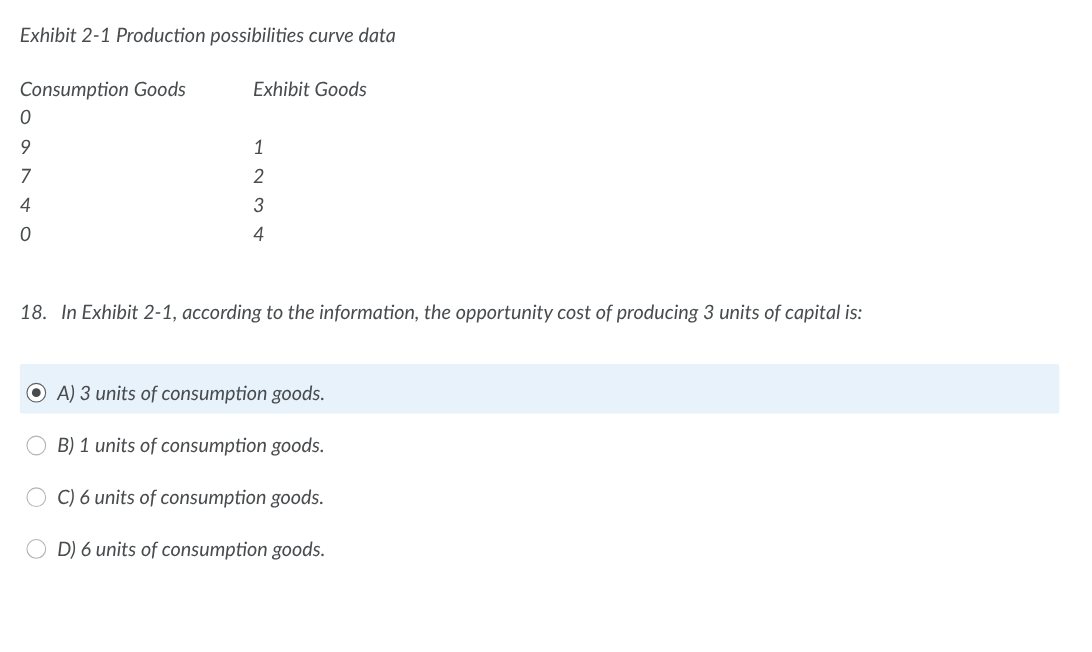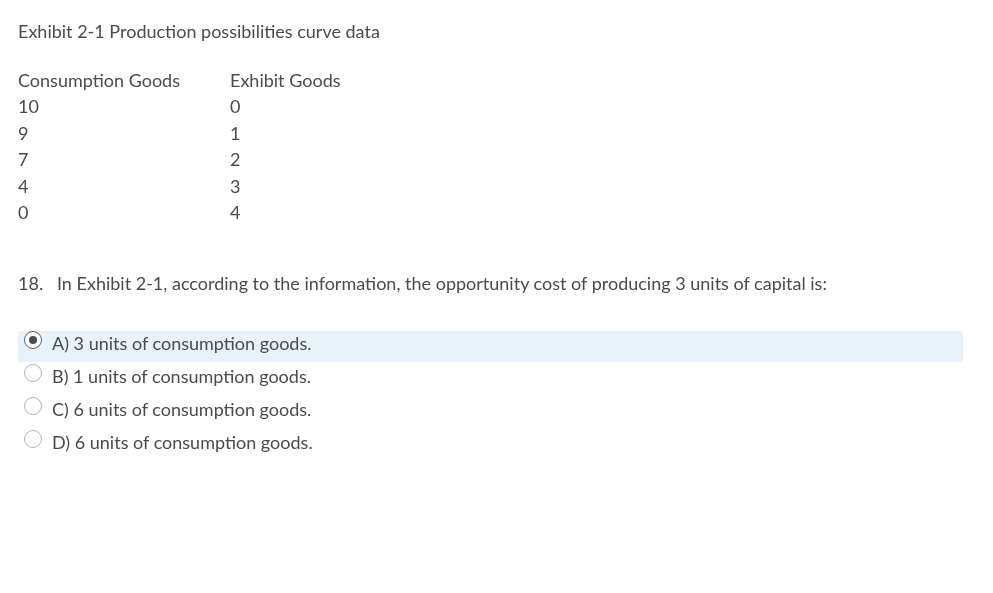--- a/index.html
+++ b/index.html
@@ -1,18 +1,19 @@
 <!DOCTYPE html>
 <html><head>
   <meta charset="utf-8">
   <style>
     * {
       margin: 0;
       padding: 0;
       box-sizing: border-box;
+      font-style: italic;
     }
     body {
       font-family: 'Segoe UI', 'Lato', -apple-system, Arial, sans-serif;
       font-size: 18px;
       color: #494c4e;
       background: #ffffff;
       padding: 18px;
       width: 993px;
       line-height: 1.5;
     }
@@ -37,21 +38,22 @@
       margin-bottom: 34px;
     }
     .question-number {
       display: inline;
     }
     .options {
       width: 945px;
     }
     .option {
       display: flex;
-      padding: 0 4px 6px 6px;
+      align-items: center;
+      padding: 14px 4px 6px 6px;
       border-radius: 2px;
       margin-bottom: 2px;
     }
     .option.selected {
       background: #e8f2fb;
     }
     .radio {
       width: 18px;
       height: 18px;
       border: 1.5px solid #b0b4b8;
@@ -84,21 +86,20 @@
 <body>
 
 <div class="exhibit-title">Exhibit 2-1 Production possibilities curve data</div>
 
 <div class="data-table">
   <div class="data-row">
     <div class="col1">Consumption Goods</div>
     <div class="col2">Exhibit Goods</div>
   </div>
   <div class="data-row">
-    <div class="col1">10</div>
     <div class="col2">0</div>
   </div>
   <div class="data-row">
     <div class="col1">9</div>
     <div class="col2">1</div>
   </div>
   <div class="data-row">
     <div class="col1">7</div>
     <div class="col2">2</div>
   </div>

